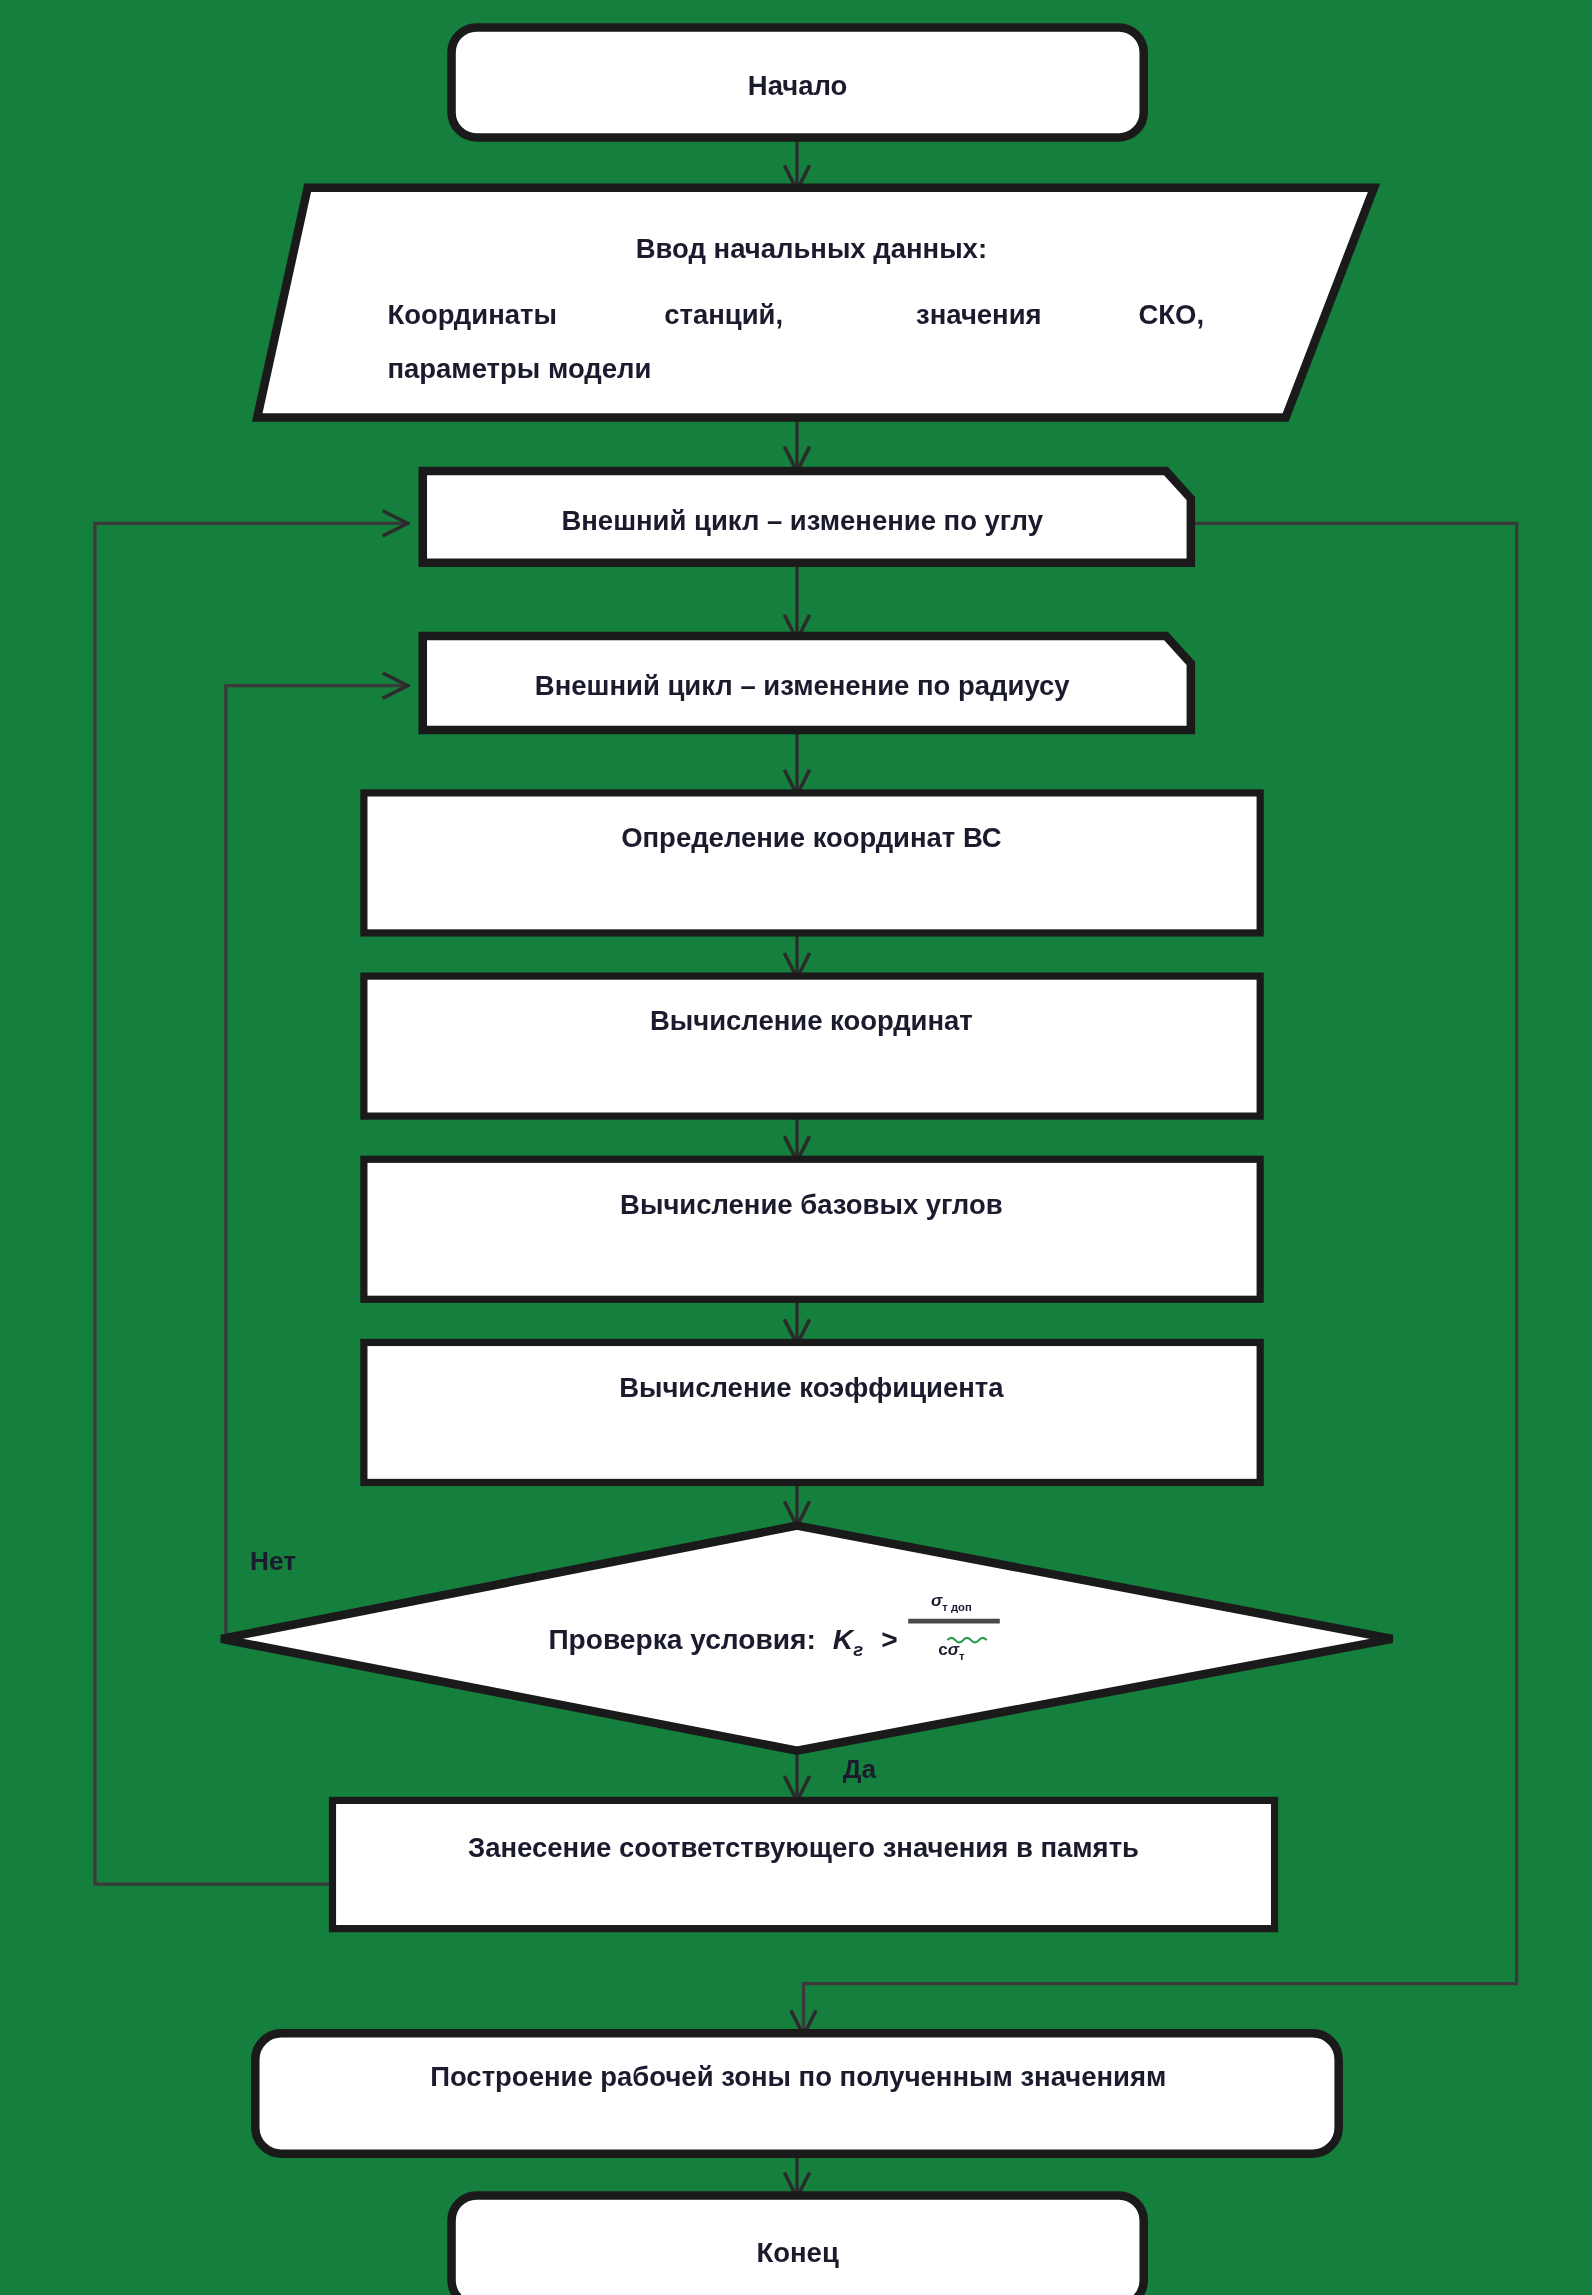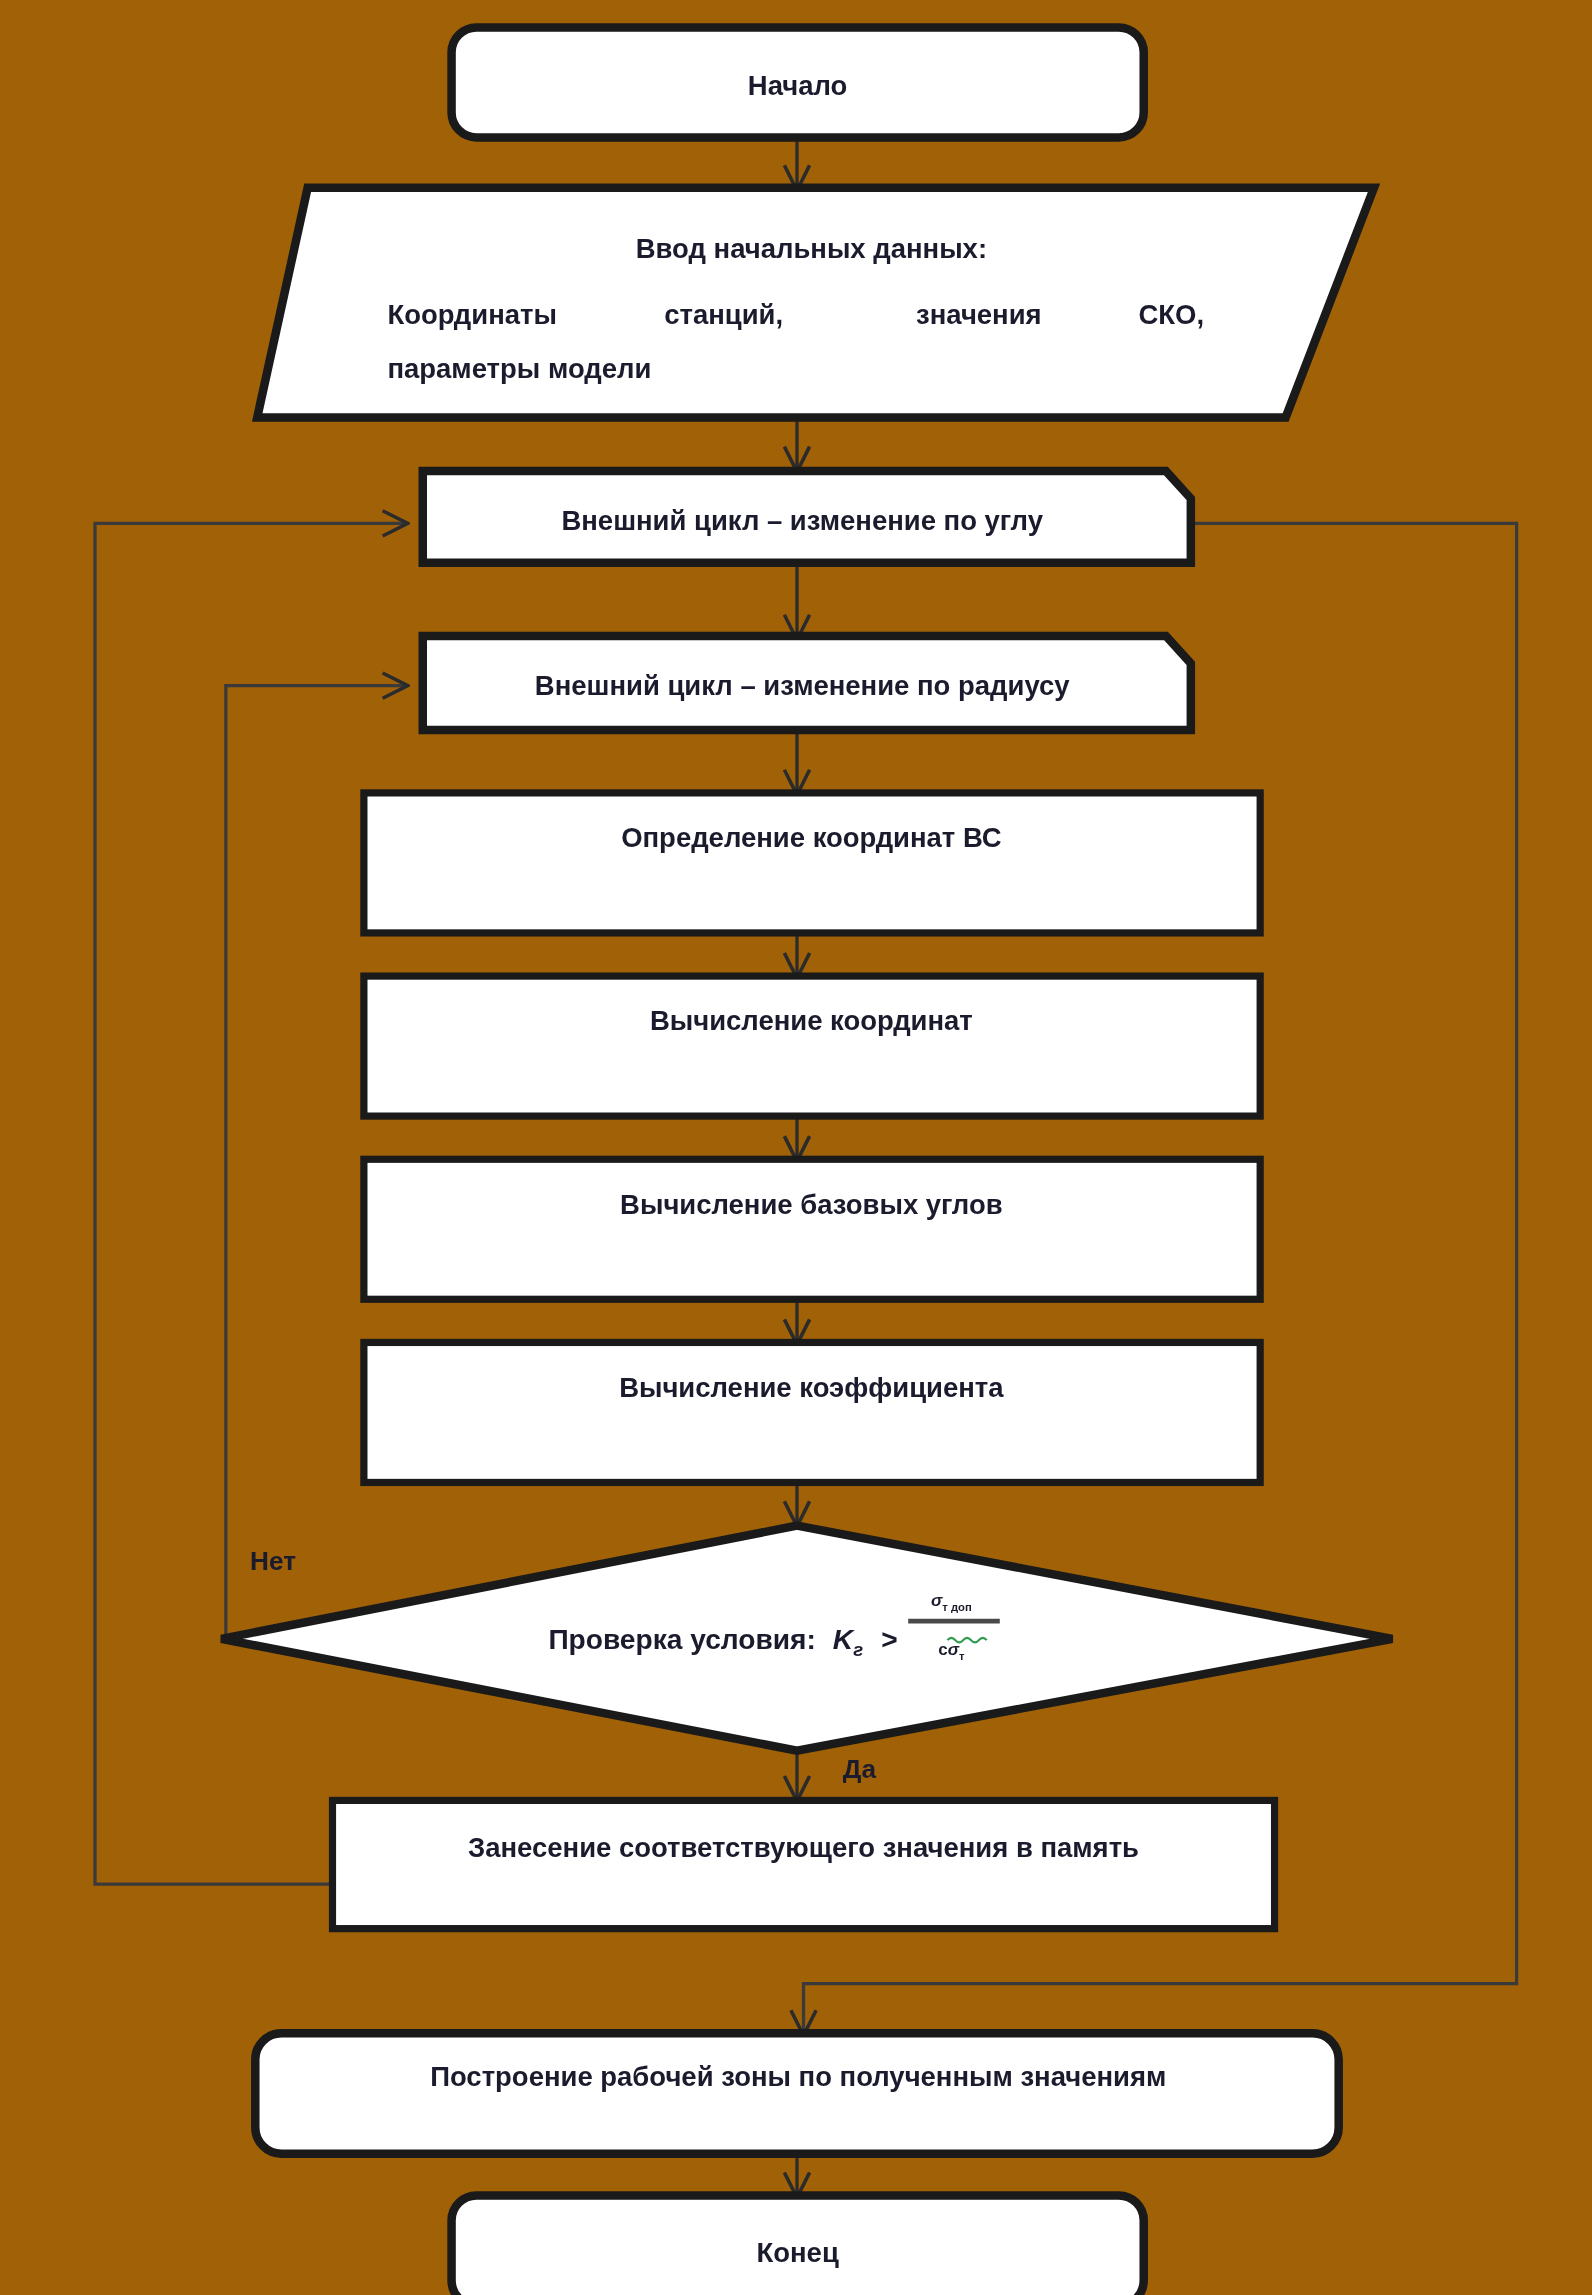--- a/index.html
+++ b/index.html
@@ -1,17 +1,17 @@
 <!DOCTYPE html>
 <html style="font-size:10.5px"><head>
 <meta charset="utf-8">
 <style>
   html,body{margin:0;padding:0;background:#ffffff;}
   body{font-family:"Liberation Sans", sans-serif;}
-  #stage{position:relative;width:1592px;height:2295px;background:#a16207;overflow:hidden;}
+  #stage{position:relative;width:1592px;height:2295px;background:#15803d;overflow:hidden;}
   svg#flow{position:absolute;left:0;top:0;width:1592px;height:2295px;}
   .node-shape{fill:#ffffff;stroke:#1a1a1a;}
   .node-heavy{stroke-width:13;}
   .node-med{stroke-width:11;}
   .conn{fill:none;stroke:#3a3a3a;stroke-width:5;}
   .arrowline{fill:none;stroke:#2b2b2b;stroke-width:5;}
   .lbl{font-family:"Liberation Sans", sans-serif;fill:#1b1b2e;font-weight:700;}
   .t-term{font-size:42px;}
   .t-proc{font-size:42px;}
   .t-loop{font-size:42px;}

